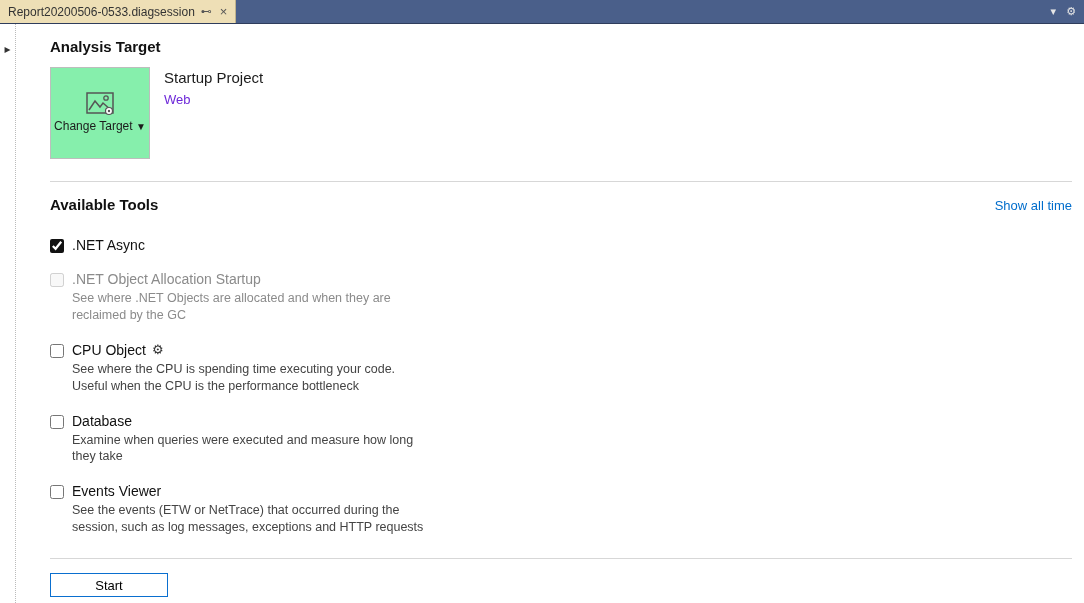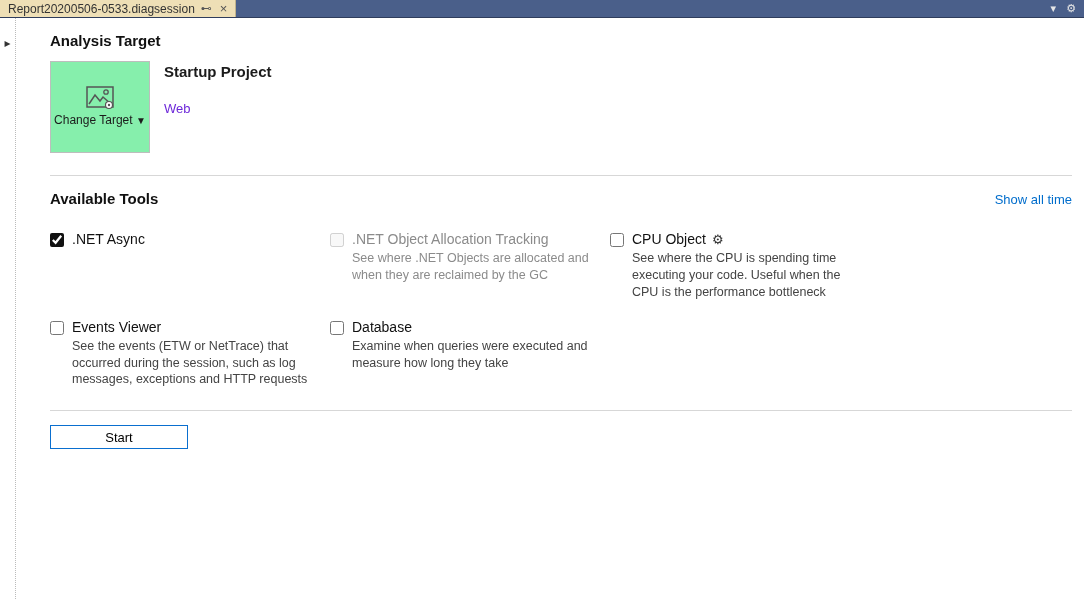--- a/index.html
+++ b/index.html
@@ -6,21 +6,21 @@
   body {
     font-family: "Segoe UI", Tahoma, sans-serif;
     font-size: 13px;
     color: #1b1b1b;
     background: #fff;
     width: 1084px;
     height: 603px;
     overflow: hidden;
   }
   .titlebar {
-    height: 18px;
+    height: 24px;
     background: #4a5f8a;
     display: flex;
     align-items: stretch;
     border-bottom: 1px solid #2f3d5c;
   }
   .tab {
     display: flex;
     align-items: center;
     background: #eedfb6;
     padding: 0 6px 0 8px;
@@ -71,32 +71,32 @@
     flex-direction: column;
     align-items: center;
     justify-content: center;
     gap: 4px;
     cursor: pointer;
     background: #86efac;
   }
   .change-target-card .ct-label { font-size: 12px; line-height: 1.15; text-align: center; }
   .drop-caret { font-size: 10px; }
   .target-text { padding-top: 2px; }
-  .target-title { font-size: 15px; font-weight: 700; margin-bottom: 21px; }
+  .target-title { font-size: 15px; font-weight: 400; margin-bottom: 6px; }
   .target-sub { font-size: 13px; color: #6d28d9; }
   hr.sep { border: none; border-top: 1px solid #d7d7d7; margin: 22px 0 14px 0; }
   .tools-header {
     display: flex; align-items: baseline; justify-content: space-between;
     margin-bottom: 24px;
   }
   .tools-header h2 { margin-bottom: 0; }
   .show-all { color: #006dcc; font-size: 13px; cursor: pointer; }
   .tools-grid {
     display: grid;
-    grid-template-columns: 1fr 1fr 1fr;
+    grid-template-columns: 1fr;
     column-gap: 20px;
     row-gap: 18px;
     max-width: 820px;
   }
   .tool {
     display: flex;
     align-items: flex-start;
     gap: 8px;
   }
   .tool input[type=checkbox] {
@@ -108,21 +108,21 @@
   .tool.disabled .tool-name { color: #8b8b8b; }
   .tool.disabled input[type=checkbox] { cursor: default; }
   .tool-body { flex: 1; }
   .tool-name-row { display: flex; align-items: center; gap: 6px; }
   .tool-name { font-size: 14px; color: #111; }
   .tool-desc { font-size: 12.5px; color: #444; margin-top: 3px; line-height: 1.35; max-width: 360px; }
   .tool.disabled .tool-desc { color: #8b8b8b; }
   .gear-indicator { font-size: 13px; color: #333; cursor: pointer; }
   .start-row { margin-top: 10px; }
   .start-btn {
-    width: 138px;
+    width: 118px;
     height: 24px;
     background: #fff;
     border: 1px solid #0a6fcf;
     font-size: 13px;
     cursor: pointer;
   }
   
   svg.icon { display:block; }
 </style>
 </head>
@@ -183,51 +183,51 @@
           <div class="tool-body">
             <div class="tool-name-row">
               <span class="tool-name">.NET Async</span>
             </div>
           </div>
         </div>
         <div class="tool disabled">
           <input type="checkbox" disabled="" style="">
           <div class="tool-body">
             <div class="tool-name-row">
-              <span class="tool-name">.NET Object Allocation Tracking</span>
+              <span class="tool-name">.NET Object Allocation Startup</span>
             </div>
             <div class="tool-desc">See where .NET Objects are allocated and when they are reclaimed by the GC</div>
           </div>
         </div>
         <div class="tool">
           <input type="checkbox" style="">
           <div class="tool-body">
             <div class="tool-name-row">
               <span class="tool-name">CPU Object</span>
               <span class="gear-indicator">⚙</span>
             </div>
             <div class="tool-desc">See where the CPU is spending time executing your code. Useful when the CPU is the performance bottleneck</div>
           </div>
         </div>
         <div class="tool">
           <input type="checkbox" style="">
           <div class="tool-body">
             <div class="tool-name-row">
+              <span class="tool-name">Database</span>
+            </div>
+            <div class="tool-desc">Examine when queries were executed and measure how long they take</div>
+          </div>
+        </div>
+        <div class="tool">
+          <input type="checkbox" style="">
+          <div class="tool-body">
+            <div class="tool-name-row">
               <span class="tool-name">Events Viewer</span>
             </div>
             <div class="tool-desc">See the events (ETW or NetTrace) that occurred during the session, such as log messages, exceptions and HTTP requests</div>
-          </div>
-        </div>
-        <div class="tool">
-          <input type="checkbox" style="">
-          <div class="tool-body">
-            <div class="tool-name-row">
-              <span class="tool-name">Database</span>
-            </div>
-            <div class="tool-desc">Examine when queries were executed and measure how long they take</div>
           </div>
         </div>
       </div>
 
     <hr class="sep">
 
     <div class="start-row">
       <button class="start-btn">Start</button>
     </div>
 

